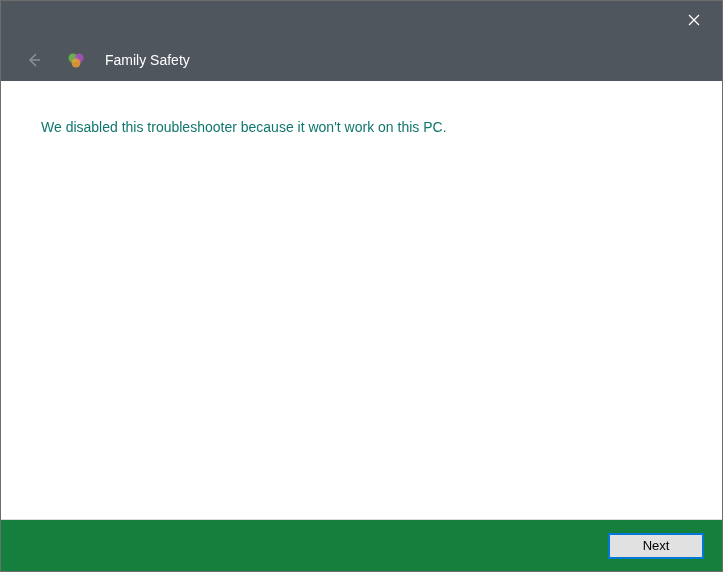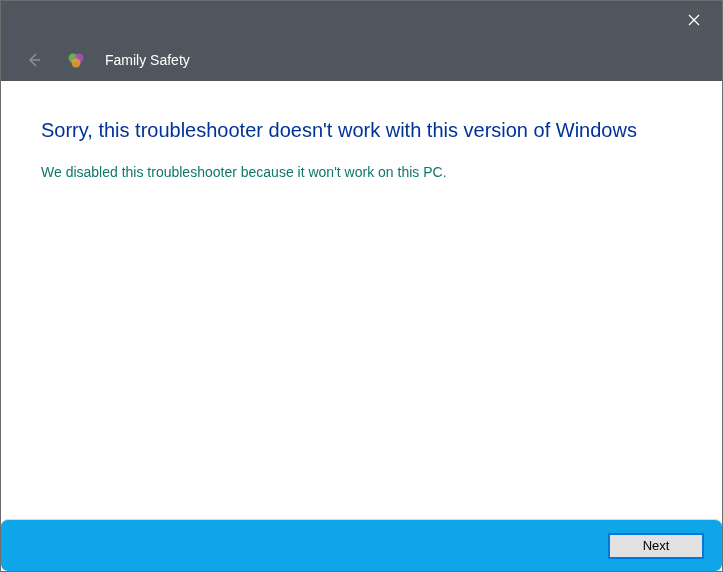--- a/index.html
+++ b/index.html
@@ -78,28 +78,27 @@
       font-weight: 400;
       margin-bottom: 22px;
     }
     .body-text {
       color: #0f766e;
       font-size: 14px;
       font-weight: 400;
     }
     .footer {
       height: 52px;
-      background: #0ea5e9;
+      background: #15803d;
       border-top: 1px solid #dcdcdc;
       display: flex;
       align-items: center;
       justify-content: flex-end;
       padding: 0 18px;
       gap: 24px;
-      border-radius: 7px;
     }
     .btn {
       min-width: 96px;
       height: 26px;
       font-family: "Segoe UI", Tahoma, sans-serif;
       font-size: 13px;
       background: #e1e1e1;
       border: 1px solid #adadad;
       cursor: pointer;
       color: #000;
@@ -132,20 +131,19 @@
       <svg width="18" height="18" viewBox="0 0 18 18">
         <circle cx="6" cy="7" r="4.5" fill="#6fbf44" opacity="0.85"></circle>
         <circle cx="12" cy="7" r="4.5" fill="#b84fc9" opacity="0.75"></circle>
         <circle cx="9" cy="12" r="4.5" fill="#f0a030" opacity="0.8"></circle>
       </svg>
     </div>
     <div class="app-title">Family Safety</div>
   </div>
 
   <div class="content">
-    <h1 class="main-heading">Sorry, this troubleshooter doesn't work with this version of Windows</h1>
     <p class="body-text">We disabled this troubleshooter because it won't work on this PC.</p>
   </div>
 
   <div class="footer">
     <button class="btn primary">Next</button>
   </div>
 </div>
 
 </body></html>

